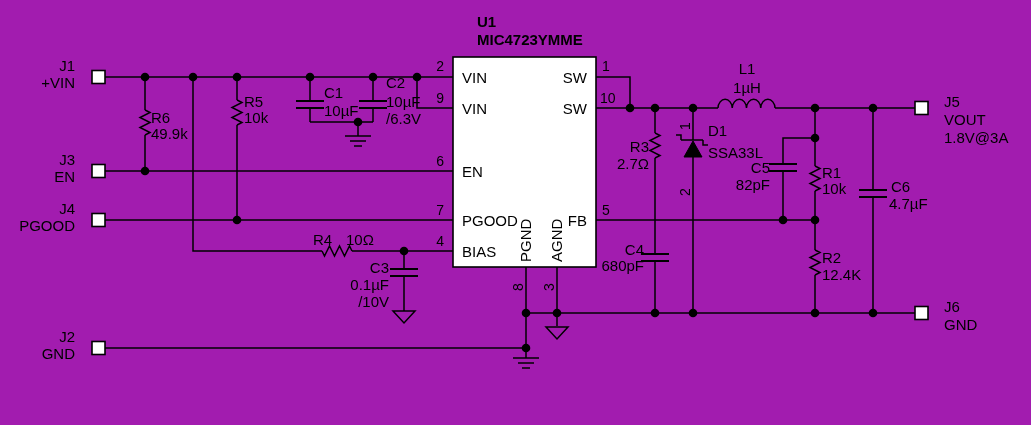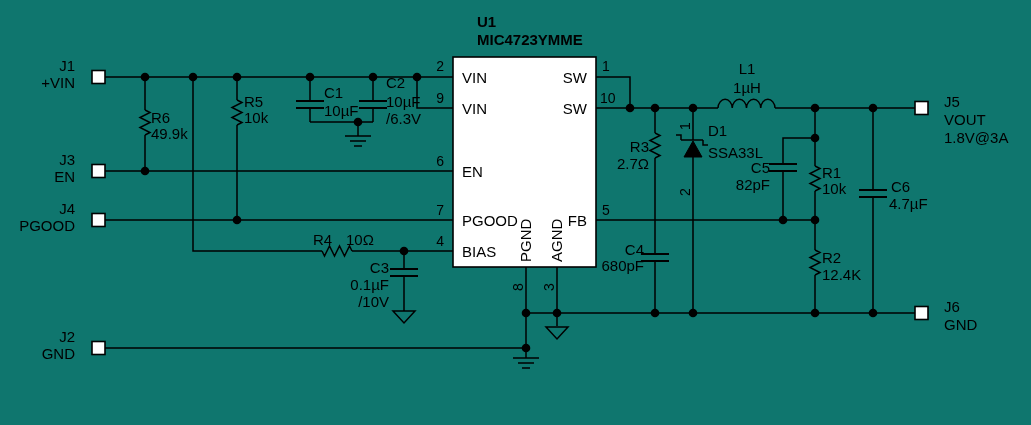--- a/index.html
+++ b/index.html
@@ -1,16 +1,16 @@
 <!DOCTYPE html>
 <html><head>
 <meta charset="utf-8">
 <style>
   html,body{margin:0;padding:0;background:#ffffff;}
-  .stage{position:relative;width:1031px;height:425px;background:#0f766e;overflow:hidden;}
+  .stage{position:relative;width:1031px;height:425px;background:#a21caf;overflow:hidden;}
   svg{display:block;}
   text{font-family:"Liberation Sans","DejaVu Sans",sans-serif;fill:#000;}
   .lbl{font-size:15px;}
   .pin{font-size:14px;}
   .ttl{font-size:15px;font-weight:bold;}
   .inner{font-size:15px;}
   .wire{stroke:#000;stroke-width:1.5;fill:none;}
   .sym{stroke:#000;stroke-width:1.5;fill:none;}
   .plate{stroke:#000;stroke-width:2.2;fill:none;}
   .boxy{stroke:#000;stroke-width:1.6;fill:#fff;}

